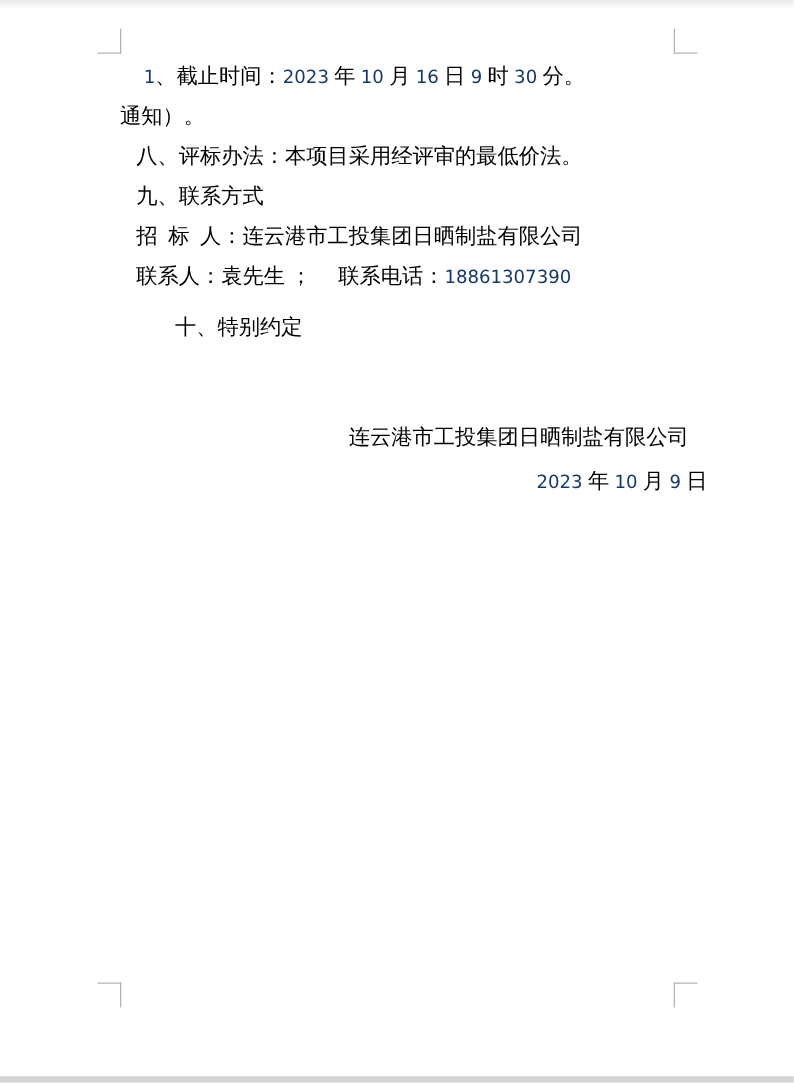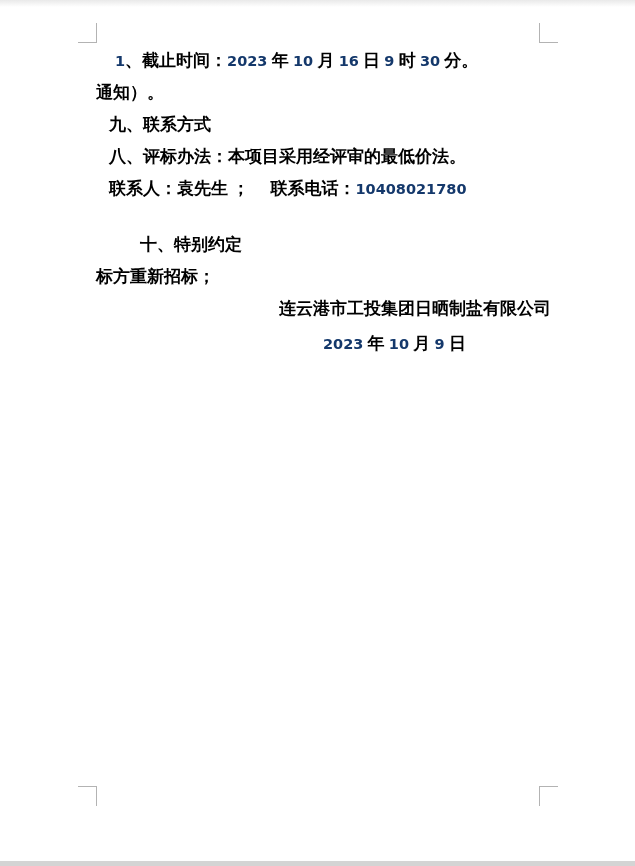--- a/index.html
+++ b/index.html
@@ -41,30 +41,29 @@
     left: 96px;
     top: 45px;
     width: 470px;
     color: #000000;
     font-size: 17px;
   }
   .line {
     height: 32px;
     line-height: 32px;
     white-space: pre;
-    font-weight: bold;
   }
   .ind-a   { padding-left: 19px; }   
   .ind-b   { padding-left: 13px; }   
   .ind-c   { padding-left: 44px; }   
   .ind-d   { padding-left: 28px; }   
   .ind-sig { padding-left: 183px; }  
-  .ind-date{ padding-left: 227px; }  
-  .mt-sec  { margin-top: 24px; }
-  .mt-sig  { }
+  .ind-date{ padding-left: 227px; text-align: right; }  
+  .mt-sec  { margin-top: 9px; }
+  .mt-sig  { margin-top: 56px; }
   .mt-date { margin-top: 3px; }
 
   .num {
     color: #14386b;
     font-family: "DejaVu Sans", sans-serif;
     font-size: 14.5px;
   }
   .bottom-strip {
     position: absolute;
     left: 0; top: 861px;
@@ -79,23 +78,23 @@
   <div class="top-fade"></div>
 
   <div class="crop tl"></div>
   <div class="crop tr"></div>
   <div class="crop bl"></div>
   <div class="crop br"></div>
 
   <div class="content">
     <div class="line ind-a"><span class="num">1</span>、截止时间：<span class="num">2023</span> 年 <span class="num">10</span> 月 <span class="num">16</span> 日 <span class="num">9</span> 时 <span class="num">30</span> 分。</div>
     <div class="line">通知）。</div>
+    <div class="line ind-b">八、评标办法：本项目采用经评审的最低价法。</div>
     <div class="line ind-b">九、联系方式</div>
-    <div class="line ind-b">八、评标办法：本项目采用经评审的最低价法。</div>
-    <div class="line ind-b">联系人：袁先生 ；     联系电话：<span class="num">10408021780</span></div>
+    <div class="line ind-b">招  标  人：连云港市工投集团日晒制盐有限公司</div>
+    <div class="line ind-b">联系人：袁先生 ；     联系电话：<span class="num">18861307390</span></div>
     <div class="line ind-c mt-sec">十、特别约定</div>
-    <div class="line">标方重新招标；</div>
     <div class="line ind-sig mt-sig">连云港市工投集团日晒制盐有限公司</div>
     <div class="line ind-date mt-date"><span class="num">2023</span> 年 <span class="num">10</span> 月 <span class="num">9</span> 日</div>
   </div>
 
   <div class="bottom-strip"></div>
 </div>
 
 </body></html>

